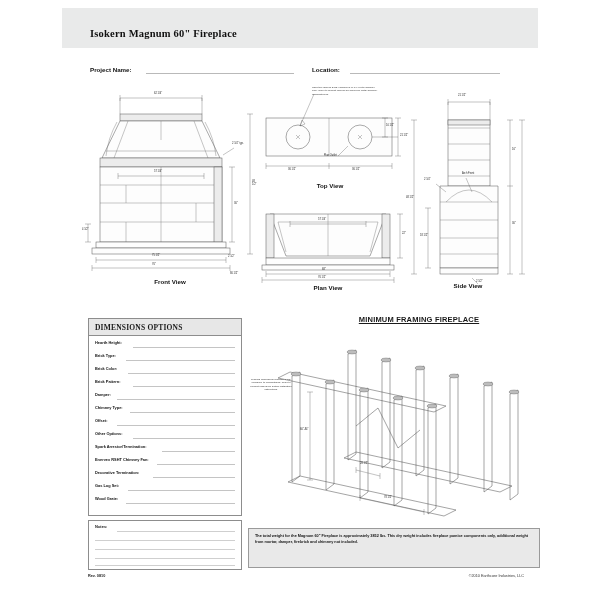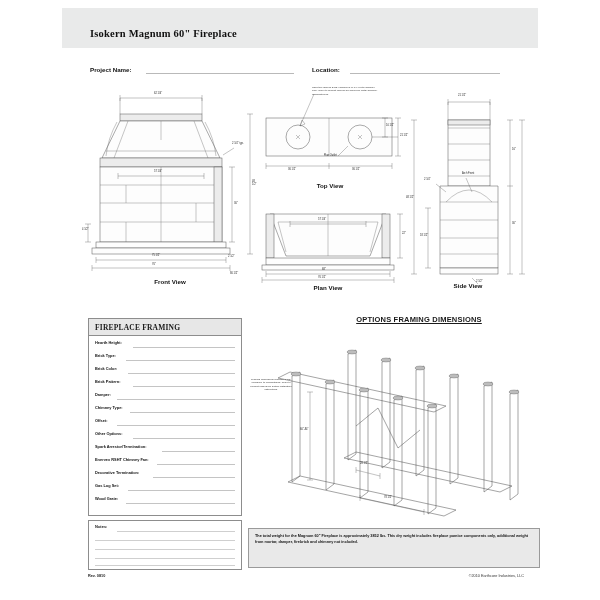--- a/index.html
+++ b/index.html
@@ -242,21 +242,21 @@
     <div class="dim" style="left:106px;top:130px;">30"</div>
     <div class="dim" style="left:14px;top:142px;">18 1/2"</div>
     <div class="dim" style="left:18px;top:86px;">2 1/4"</div>
     <div class="dim" style="left:56px;top:80px;">Arch Front</div>
     <div class="dim" style="left:70px;top:188px;">2 1/2"</div>
     <div class="vlabel" style="left:14px;top:190px;width:96px;">Side View</div>
   </div>
 
   <div class="optbox">
     <div class="optbox-hd">
-      <span>FIREPLACE FRAMING</span>
+      <span>DIMENSIONS OPTIONS</span>
     </div>
     <div id="opt-rows">
         <div class="optrow" style="top: 20px;">
           <span class="t">Hearth Height:</span>
           <span class="u" style="width: 102.5px;"></span>
         </div>
         <div class="optrow" style="top: 33px;">
           <span class="t">Brick Type:</span>
           <span class="u" style="width: 109.25px;"></span>
         </div>
@@ -310,21 +310,21 @@
   <div class="notesbox">
     <div class="t">Notes:</div>
     <div class="nline" style="top:10px;left:28px;width:118px;"></div>
     <div class="nline" style="top:19px;"></div>
     <div class="nline" style="top:28px;"></div>
     <div class="nline" style="top:37px;"></div>
     <div class="nline" style="top:44px;"></div>
   </div>
 
   <div class="fr-title">
-    <u>OPTIONS FRAMING DIMENSIONS</u>
+    <u>MINIMUM FRAMING FIREPLACE</u>
   </div>
 
   <div class="dwg" style="left:186px;top:330px;">
     <svg width="290" height="190" viewBox="0 0 290 190">
       <g class="ln">
 
         <path d="M40 152 L196 186 M40 152 L52 146 M196 186 L208 180 M52 146 L208 180"></path>
         <path d="M96 128 L252 162 M96 128 L108 122 M252 162 L264 156 M108 122 L264 156"></path>
 
         <path d="M30 48 L186 82 M30 48 L42 42 M186 82 L198 76 M42 42 L198 76"></path>

